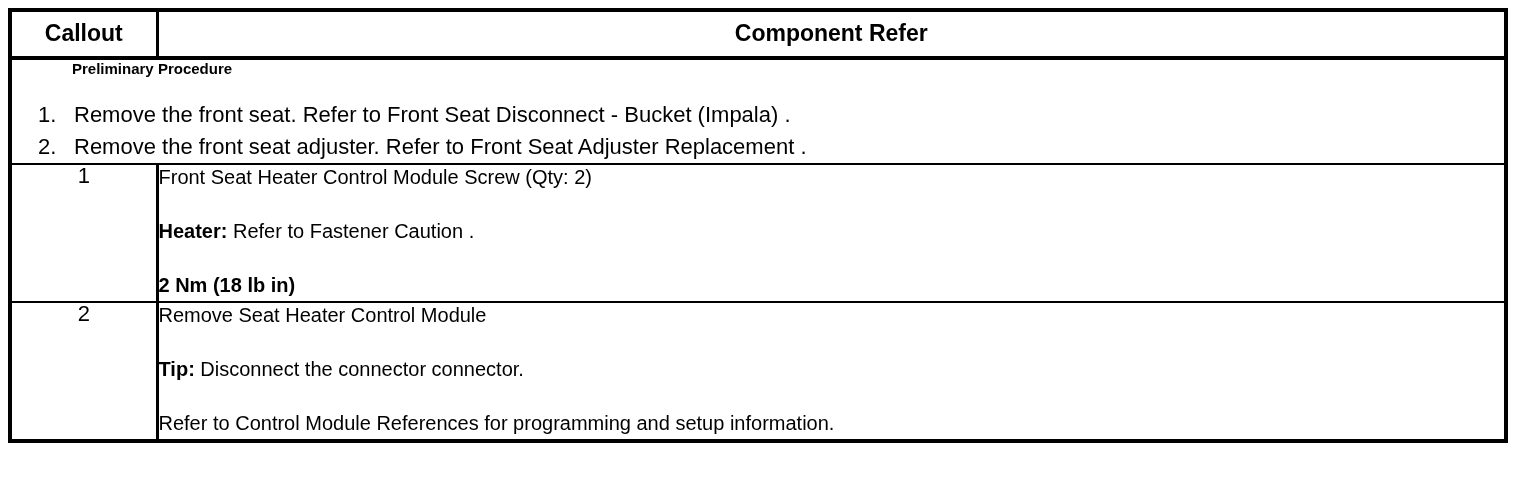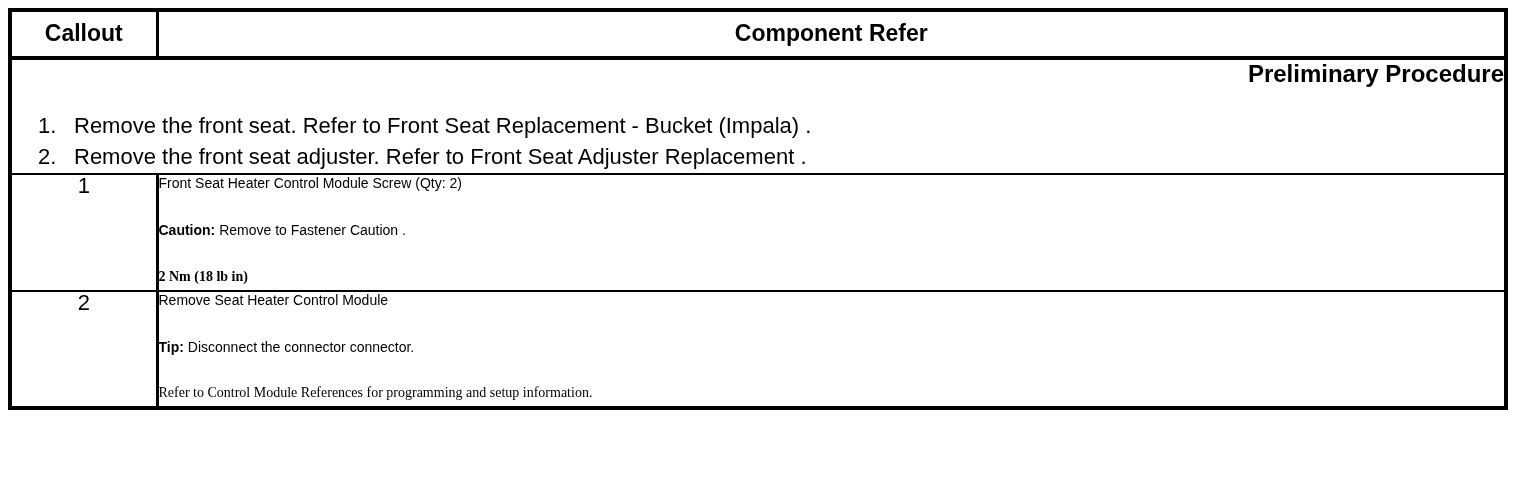--- a/index.html
+++ b/index.html
@@ -57,24 +57,23 @@
     border-right: 3px solid #000;
   }
 
   
   .prelim-cell {
     border-bottom: 2px solid #000;
     padding: 12px 0 14px 0;
   }
   .prelim-title {
     font-weight: bold;
-    font-size: 24px;
+    font-size: 15px;
     line-height: 1.15;
     margin: 0 0 22px 60px;
-    text-align: right;
   }
   .prelim-list {
     list-style: none;
     margin: 0;
     padding: 0;
   }
   .prelim-list li {
     position: relative;
     font-size: 22px;
     line-height: 1.45;
@@ -99,28 +98,27 @@
     border-right: 3px solid #000;
     text-align: center;
     vertical-align: middle;
     font-size: 22px;
     line-height: 1;
   }
   .desc-cell {
     padding: 9px 0 9px 7px;
   }
   .desc-line {
-    font-size: 14px;
+    font-size: 20px;
     line-height: 1.2;
     margin: 0 8px 30px 0;
     white-space: nowrap;
   }
   .desc-line:last-child {
     margin-bottom: 4px;
-    font-family: Liberation Serif, serif;
   }
   .desc-line b { font-weight: bold; }
   .desc-line.all-bold { font-weight: bold; }
 </style>
 </head>
 <body>
 
 <div class="sheet">
 
   <table class="callout-table">
@@ -137,35 +135,35 @@
     </thead>
 
     <tbody>
 
       <tr>
         <td class="prelim-cell" colspan="2">
           <div class="prelim-title">Preliminary Procedure</div>
           <ol class="prelim-list">
             <li>
               <span class="marker">1.</span>
-              <span>Remove the front seat. Refer to Front Seat Replacement - Bucket (Impala) .</span>
+              <span>Remove the front seat. Refer to Front Seat Disconnect - Bucket (Impala) .</span>
             </li>
             <li>
               <span class="marker">2.</span>
               <span>Remove the front seat adjuster. Refer to Front Seat Adjuster Replacement .</span>
             </li>
           </ol>
         </td>
       </tr>
 
       <tr class="body-row">
         <td class="num-cell">1</td>
         <td class="desc-cell">
           <p class="desc-line">Front Seat Heater Control Module Screw (Qty: 2)</p>
-          <p class="desc-line"><b>Caution:</b><span> Remove to Fastener Caution .</span></p>
+          <p class="desc-line"><b>Heater:</b><span> Refer to Fastener Caution .</span></p>
           <p class="desc-line all-bold">2 Nm (18 lb in)</p>
         </td>
       </tr>
 
       <tr class="body-row">
         <td class="num-cell">2</td>
         <td class="desc-cell">
           <p class="desc-line">Remove Seat Heater Control Module</p>
           <p class="desc-line"><b>Tip:</b><span> Disconnect the connector connector.</span></p>
           <p class="desc-line">Refer to Control Module References for programming and setup information.</p>

